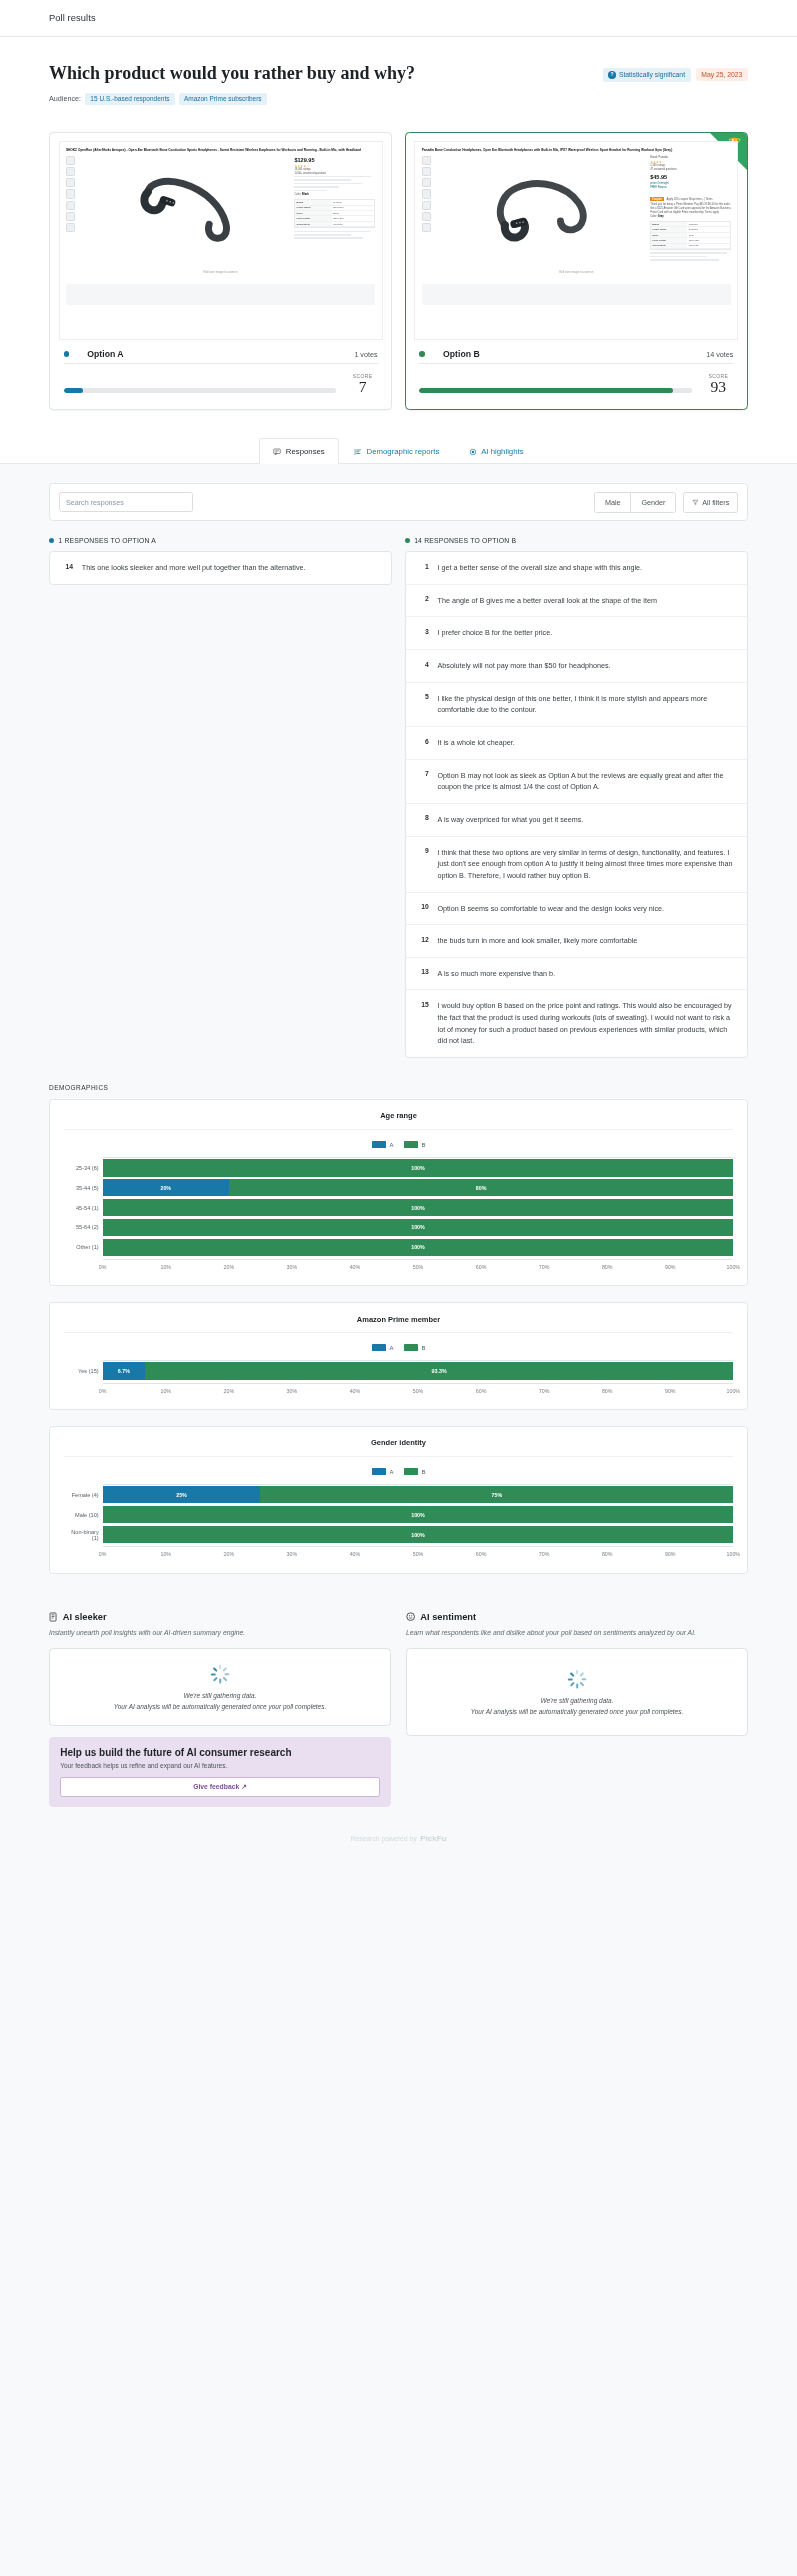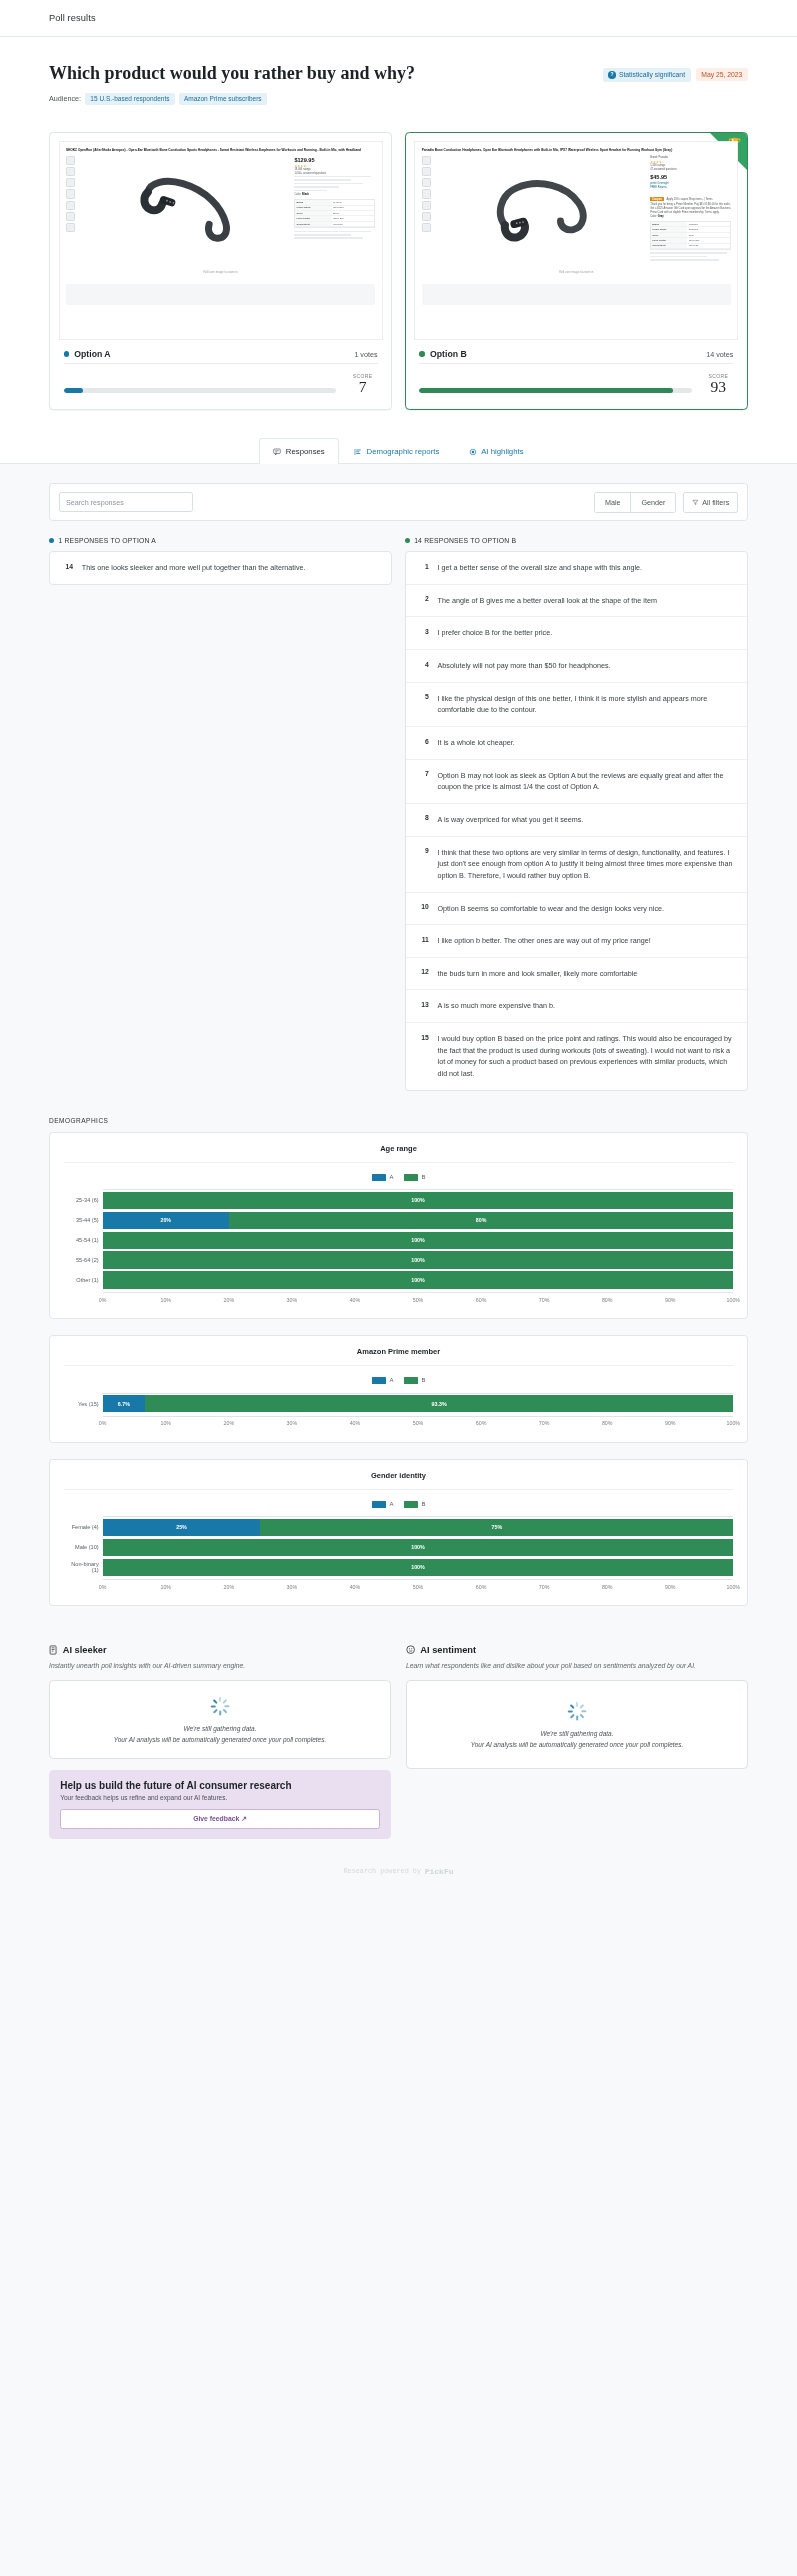--- a/index.html
+++ b/index.html
@@ -85,21 +85,21 @@
   .amz-table div { display:flex; border-bottom:0.6px solid #f0f1f2; }
   .amz-table span { font-size:2.5px; padding:0.7px 1.2px; color:#565959; }
   .amz-table span:first-child { width:46%; background:#f7f8f8; color:#0f1111; }
   .headset {
     position:absolute; left:18%; top:16%; width:64%; height:62%;
   }
   .thumb-caption { text-align:center; font-size:2.9px; color:#9aa1a6; margin-top:2.5px; }
   .thumb-footerbar { margin:3.7px 6.2px 0; height:21px; background:#f4f6f7; border-radius:1.9px; }
 
   .opt-meta { padding:8.7px 13.7px 3.7px; display:flex; align-items:center; justify-content:space-between; }
-  .opt-name { font-size:8.7px; font-weight:700; display:flex; align-items:center; gap:5px; color:#1d2226; }
+  .opt-name { font-size:8.7px; font-weight:700; display:flex; align-items:center; gap:18px; color:#1d2226; }
   .dot { width:5.6px; height:5.6px; border-radius:50%; display:inline-block; }
   .dot-a { background:#1878a8; }
   .dot-b { background:#2d8a56; }
   .opt-votes { font-size:7.2px; color:#4b5358; }
   .opt-divider { margin:0 13.7px; height:0.6px; background:#e7ebed; }
   .opt-score-row { padding:10px 13.7px 13.7px; display:flex; align-items:flex-end; gap:11.2px; }
   .bar-track { flex:1; height:4.4px; background:#e4e8ea; border-radius:2.5px; overflow:hidden; margin-bottom:3.1px; }
   .bar-fill { height:100%; border-radius:2.5px; }
   .bar-a { background:#1878a8; }
   .bar-b { background:#2d8a56; }
@@ -211,21 +211,21 @@
   .feedback-title { font-size:10px; font-weight:700; color:#1d2226; }
   .feedback-sub { font-size:6.5px; color:#4b5358; margin-top:3.1px; }
   .feedback-btn {
     display:block; width:100%; margin-top:8px; background:#fff;
     border:0.6px solid #c8b4d4; border-radius:2.5px; padding:5px 0;
     font-size:6.8px; font-weight:700; color:#7a4f96; cursor:pointer;
     font-family:"Liberation Sans", sans-serif;
   }
 
   .footer { text-align:center; padding:25px 0 29px; }
-  .footer-text { font-size:6.8px; color:#d4dade; display:inline-flex; align-items:center; gap:3.7px;font-family:Liberation Mono, monospace; }
+  .footer-text { font-size:6.8px; color:#d4dade; display:inline-flex; align-items:center; gap:3.7px; }
   .footer-brand { font-weight:700; color:#cfd6da; font-size:8px; }
 </style>
 </head>
 <body>
 
 <div class="page">
 
   <div class="topbar">
     <span class="topbar-title">Poll results</span>
   </div>
@@ -532,24 +532,20 @@
               <span class="resp-num">8</span>
               <span class="resp-text">A is way overpriced for what you get it seems.</span>
             </div>
             <div class="resp-row">
               <span class="resp-num">9</span>
               <span class="resp-text">I think that these two options are very similar in terms of design, functionality, and features. I just don't see enough from option A to justify it being almost three times more expensive than option B. Therefore, I would rather buy option B.</span>
             </div>
             <div class="resp-row">
               <span class="resp-num">10</span>
               <span class="resp-text">Option B seems so comfortable to wear and the design looks very nice.</span>
-            </div>
-            <div class="resp-row">
-              <span class="resp-num">11</span>
-              <span class="resp-text">I like option b better. The other ones are way out of my price range!</span>
             </div>
             <div class="resp-row">
               <span class="resp-num">12</span>
               <span class="resp-text">the buds turn in more and look smaller, likely more comfortable</span>
             </div>
             <div class="resp-row">
               <span class="resp-num">13</span>
               <span class="resp-text">A is so much more expensive than b.</span>
             </div>
             <div class="resp-row">

